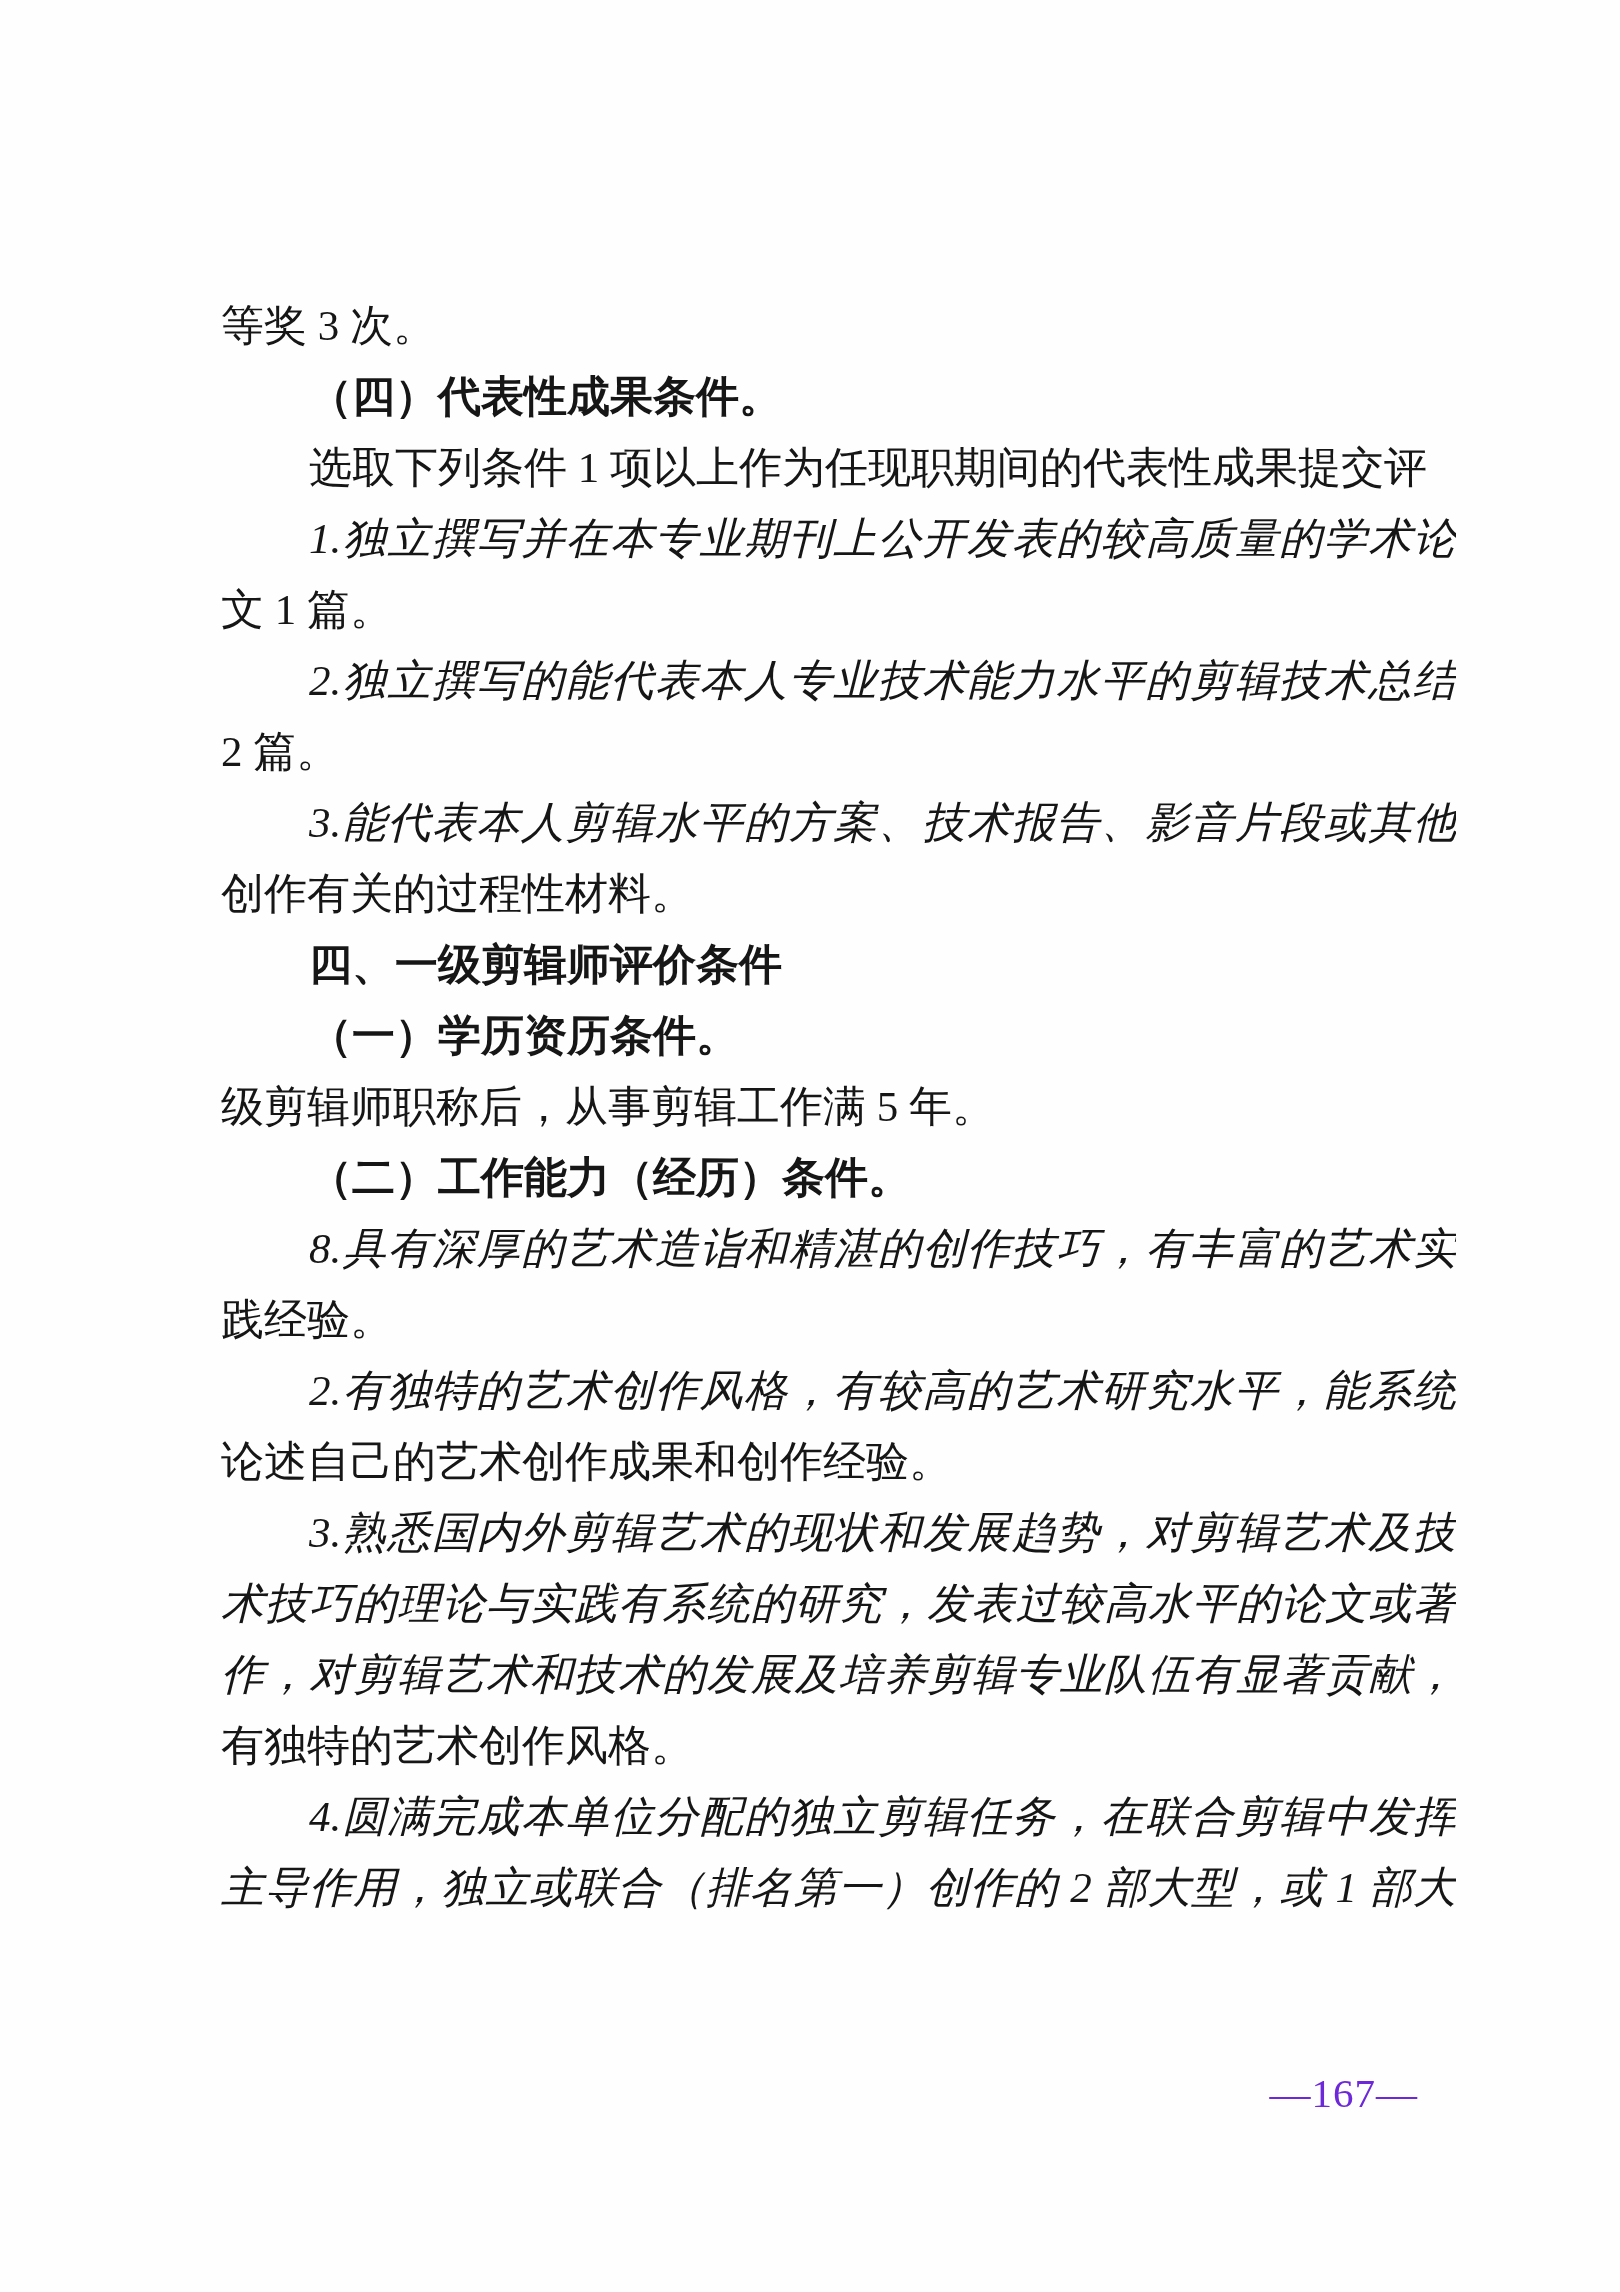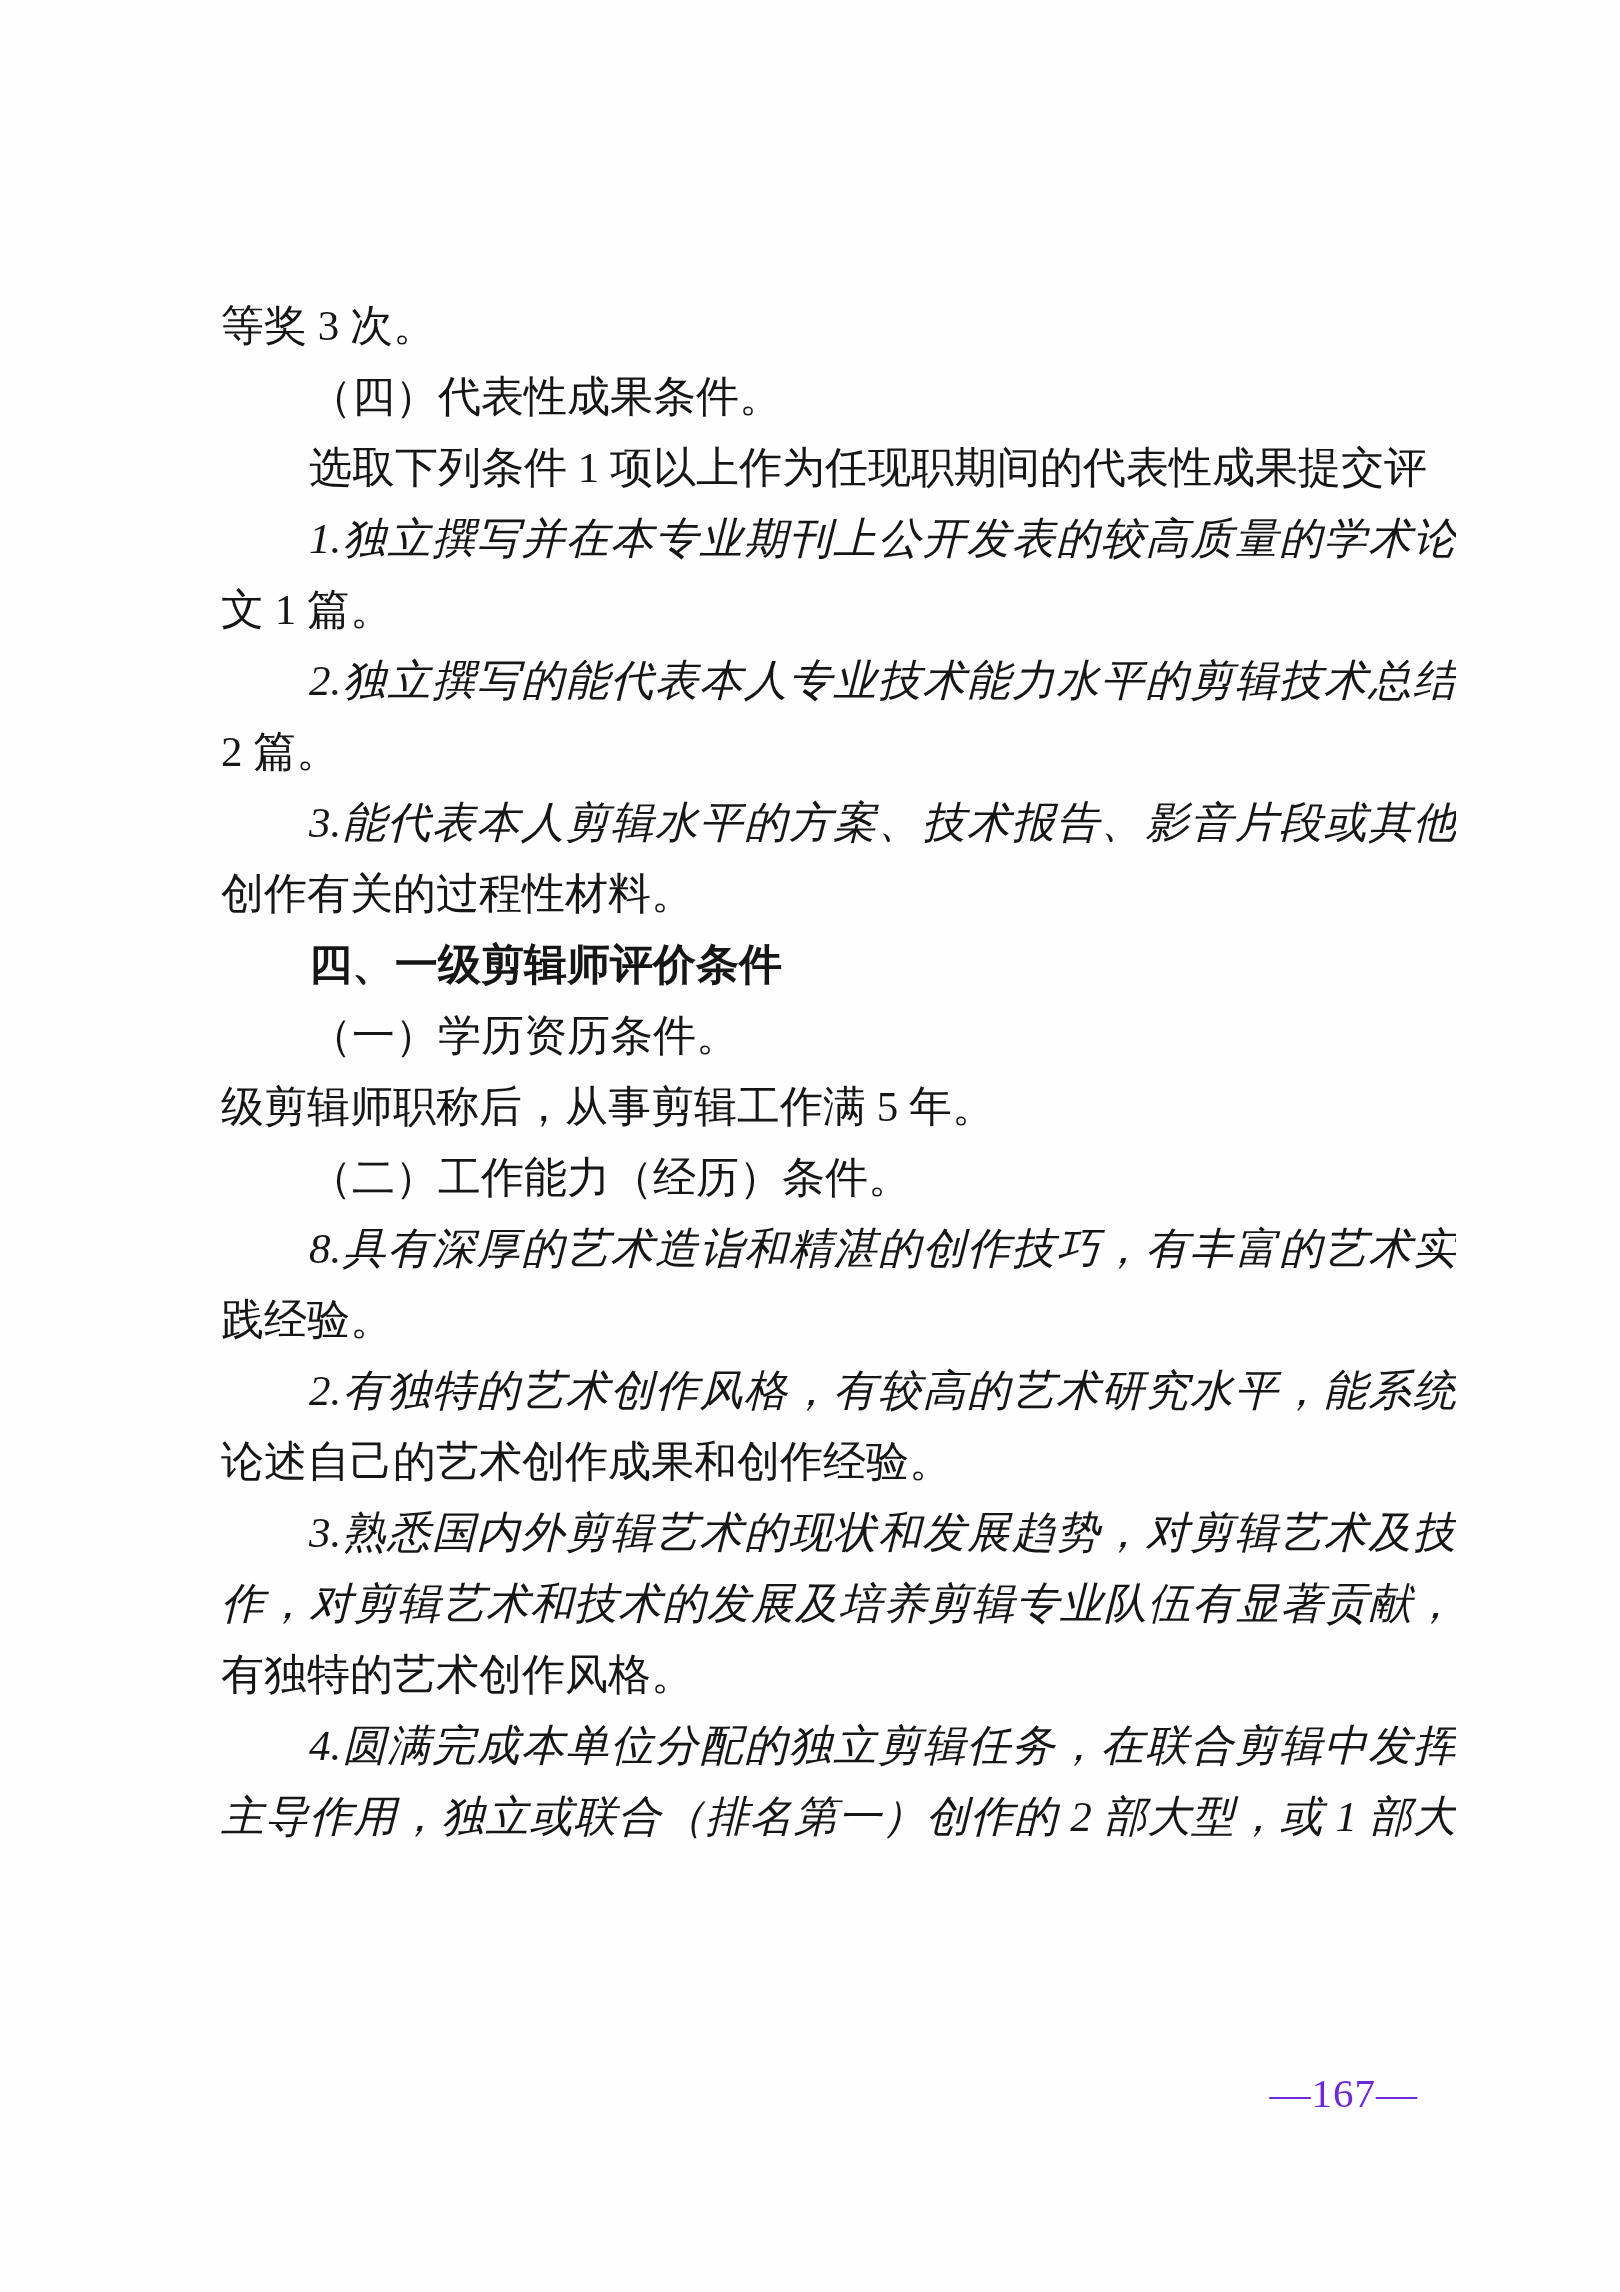--- a/index.html
+++ b/index.html
@@ -34,21 +34,21 @@
   }
   .indent {
     text-indent: 88px;
   }
   .fill {
     text-align: justify;
     text-align-last: justify;
     font-style: italic;
   }
   .h2 {
-    font-weight: 400;
+    font-weight: 700;
   }
   .h1 {
     font-family: "Liberation Sans", sans-serif;
     font-weight: 700;
   }
   .footer {
     position: absolute;
     top: 2064px;
     right: 202px;
     font-size: 41px;
@@ -74,20 +74,21 @@
     <p class="ln">创作有关的过程性材料。</p>
     <p class="ln h1 indent">四、一级剪辑师评价条件</p>
     <p class="ln h2 indent">（一）学历资历条件。</p>
     <p class="ln">级剪辑师职称后，从事剪辑工作满 5 年。</p>
     <p class="ln h2 indent">（二）工作能力（经历）条件。</p>
     <p class="ln indent fill">8.具有深厚的艺术造诣和精湛的创作技巧，有丰富的艺术实</p>
     <p class="ln">践经验。</p>
     <p class="ln indent fill">2.有独特的艺术创作风格，有较高的艺术研究水平，能系统</p>
     <p class="ln">论述自己的艺术创作成果和创作经验。</p>
     <p class="ln indent fill">3.熟悉国内外剪辑艺术的现状和发展趋势，对剪辑艺术及技</p>
+    <p class="ln fill">术技巧的理论与实践有系统的研究，发表过较高水平的论文或著</p>
     <p class="ln fill">作，对剪辑艺术和技术的发展及培养剪辑专业队伍有显著贡献，</p>
     <p class="ln">有独特的艺术创作风格。</p>
     <p class="ln indent fill">4.圆满完成本单位分配的独立剪辑任务，在联合剪辑中发挥</p>
     <p class="ln fill">主导作用，独立或联合（排名第一）创作的 2 部大型，或 1 部大</p>
   </main>
 
   <div class="footer">
     <span>—167—</span>
   </div>
 </div>

